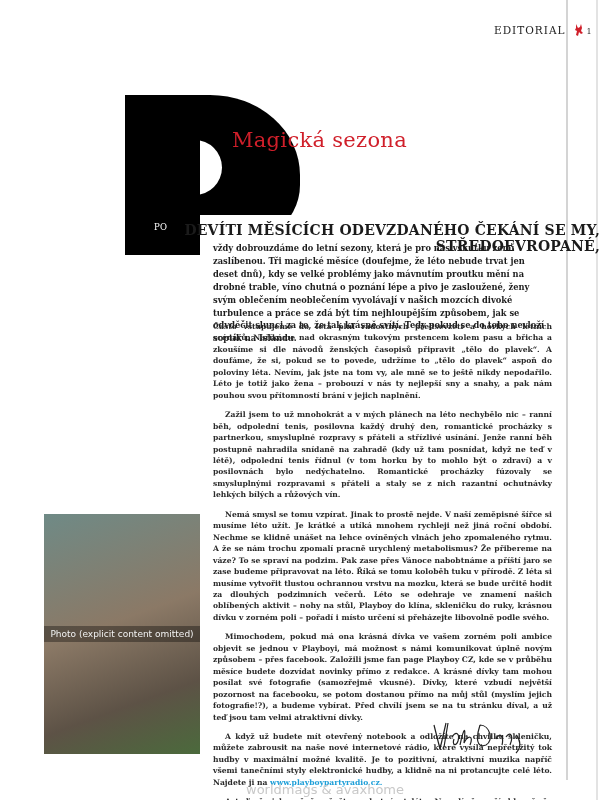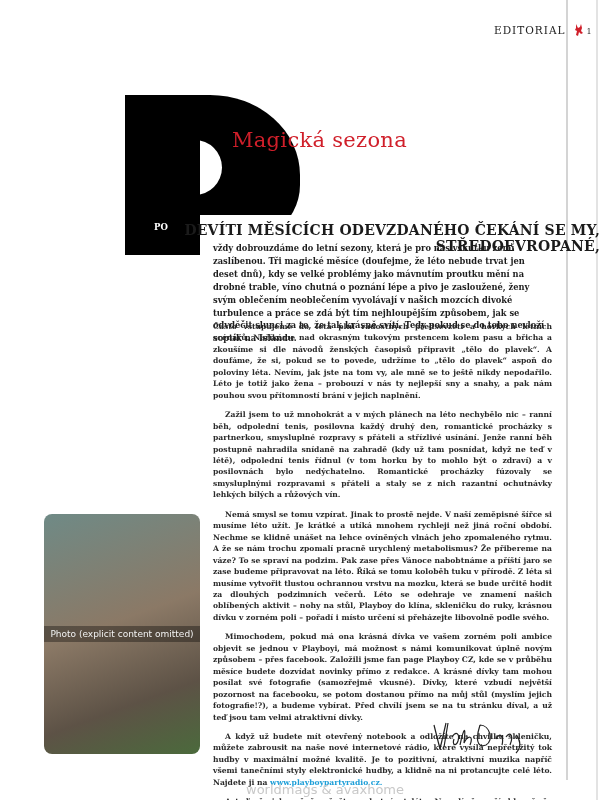--- a/index.html
+++ b/index.html
@@ -41,21 +41,21 @@
     .dropcap-bowl-hole {
       position:absolute; left:192px; top:140px; width:30px; height:55px; background:#fff;
       border-top-right-radius:28px 28px; border-bottom-right-radius:28px 28px;
     }
     .title {
       position:absolute; left:232px; top:128px;
       font-family:"DejaVu Serif", serif; font-size:21px; color:#d01f2a; letter-spacing:0.3px;
       white-space:nowrap;
     }
     .lead-po {
-      position:absolute; left:152px; top:222px; font-size:8.5px; font-weight:bold; color:#fff;
+      position:absolute; left:152px; top:222px; font-size:8.5px; font-weight:normal; color:#fff;
       background:#000; padding:0 2px; letter-spacing:0.2px;
     }
     .lead-first {
       position:absolute; left:174px; top:222px; font-size:14px; font-weight:bold;
       letter-spacing:0.2px; color:#1b1b1b;text-align:right;
     }
     .lead {
       position:absolute; left:205px; top:234px; width:352px;
       font-size:8.3px; font-weight:bold; line-height:12.9px; color:#1d1d1d;
     }
@@ -63,21 +63,21 @@
     .body {
       position:absolute; left:205px; top:313px; width:355px;
       font-size:7.6px; font-weight:bold; line-height:11.45px; color:#2a2a2a; text-align:justify;
     }
     .body p { margin:8px; text-indent:12px; }
     .body p.first { text-indent:0; }
     .link { color:#1e9fd8; }
     .photo {
       position:absolute; left:44px; top:514px; width:156px; height:240px;
       background:linear-gradient(160deg,#6f8a86 0%,#8b7966 45%,#5d5246 75%,#4b6a3c 100%);
-      display:flex; align-items:center; justify-content:center;border-radius:8px;
+      display:flex; align-items:center; justify-content:center;
     }
     .photo-label {
       font-family:"DejaVu Sans", sans-serif; font-size:9px; color:#f2f2f2;
       background:rgba(0,0,0,0.35); padding:3px 6px;
     }
     .signature {
       position:absolute; left:430px; top:717px;
     }
     .watermark {
       position:absolute; left:246px; top:782px;

